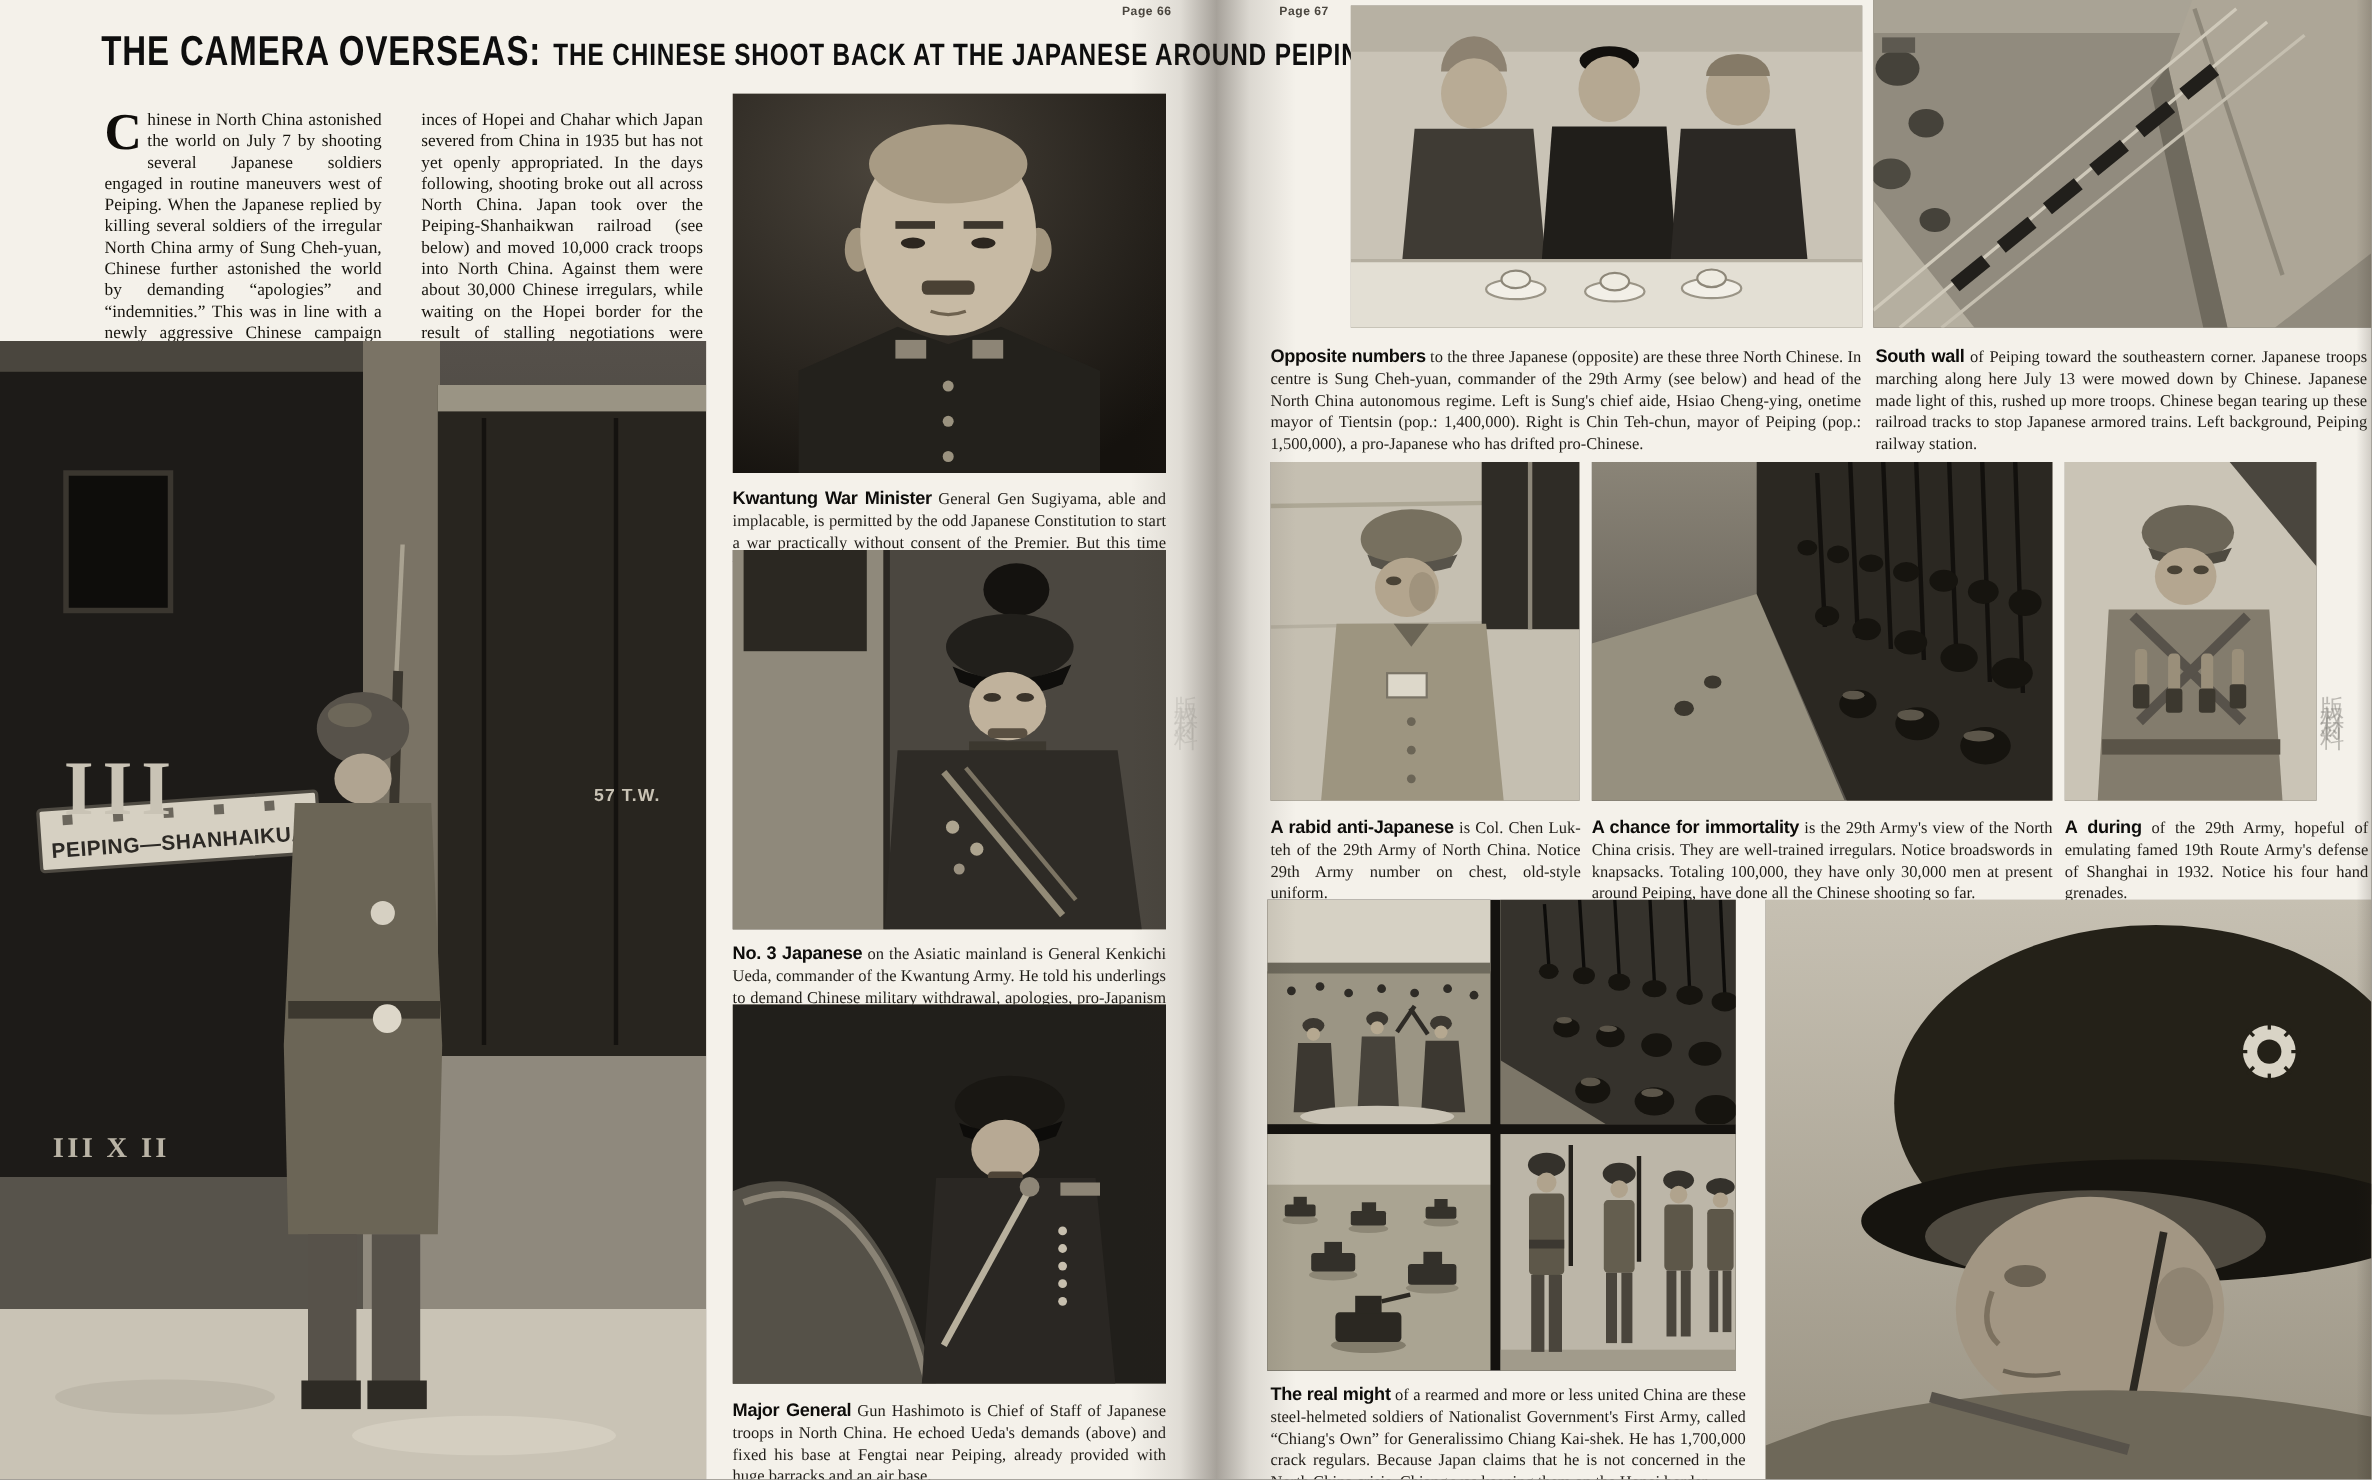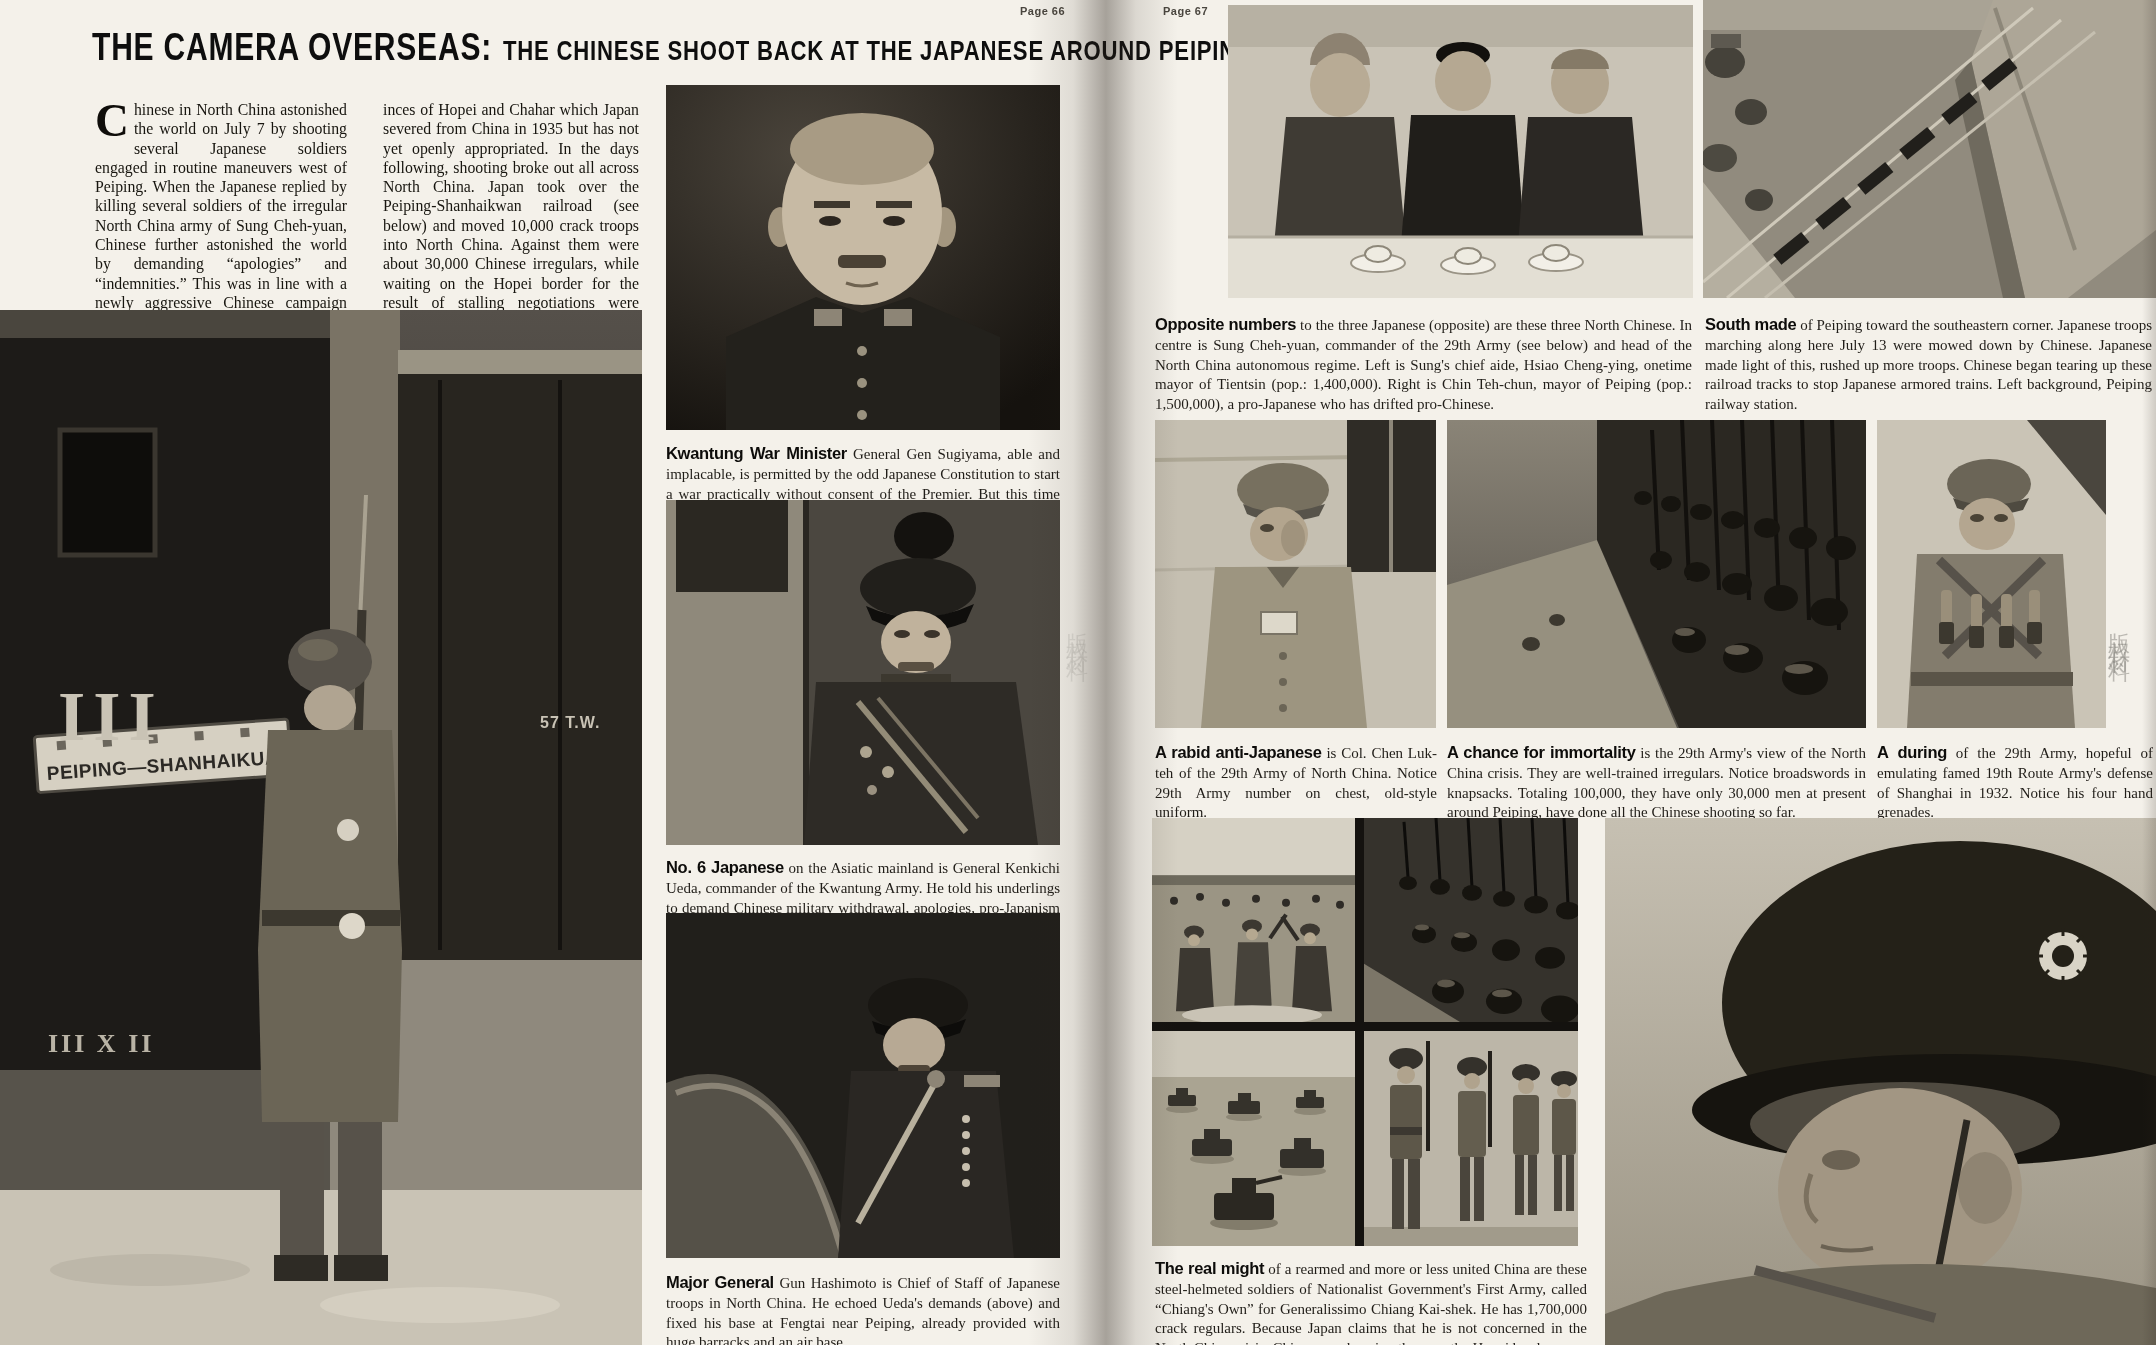--- a/index.html
+++ b/index.html
@@ -175,21 +175,21 @@
       <rect x="215" y="174" width="70" height="18" fill="#3c382f"></rect>
       <path d="M150 182 L350 182 L372 345 L138 345 Z" fill="#2e2b26"></path>
       <line x1="192" y1="202" x2="300" y2="332" stroke="#938b77" stroke-width="6"></line>
       <line x1="212" y1="198" x2="312" y2="318" stroke="#7c7463" stroke-width="4"></line>
       <circle cx="200" cy="252" r="6" fill="#ada48f"></circle>
       <circle cx="222" cy="272" r="6" fill="#ada48f"></circle>
       <circle cx="206" cy="290" r="5" fill="#9a9180"></circle>
     </svg>
   </figure>
   <p class="cap" style="left:666px; top:857px; width:394px;">
-    <b class="lead">No. 6 Japanese</b>
+    <b class="lead">No. 3 Japanese</b>
     <span>on the Asiatic mainland is General Kenkichi Ueda, commander of the Kwantung Army. He told his underlings to demand Chinese military withdrawal, apologies, pro-Japanism and anti-Communism.</span>
   </p>
 
   <figure class="photo" style="left:666px; top:913px; width:394px; height:345px;">
     <svg viewBox="0 0 394 345" preserveAspectRatio="none">
       <rect width="394" height="345" fill="#211f1b"></rect>
       <path d="M0 170 Q120 120 185 345 L0 345 Z" fill="#555148"></path>
       <path d="M10 180 Q118 138 176 340" stroke="#8a8375" stroke-width="6" fill="none"></path>
       <ellipse cx="252" cy="92" rx="50" ry="27" fill="#191713"></ellipse>
       <path d="M206 108 Q252 126 300 106 L294 120 Q252 136 210 120 Z" fill="#0d0c0a"></path>
@@ -264,21 +264,21 @@
       <ellipse cx="56" cy="200" rx="14" ry="11" fill="#45423a"></ellipse>
       <rect x="8" y="34" width="30" height="14" fill="#5d5950"></rect>
     </svg>
   </figure>
 
   <p class="cap" style="left:1155px; top:314px; width:537px;">
     <b class="lead">Opposite numbers</b>
     <span>to the three Japanese (opposite) are these three North Chinese. In centre is Sung Cheh-yuan, commander of the 29th Army (see below) and head of the North China autonomous regime. Left is Sung's chief aide, Hsiao Cheng-ying, onetime mayor of Tientsin (pop.: 1,400,000). Right is Chin Teh-chun, mayor of Peiping (pop.: 1,500,000), a pro-Japanese who has drifted pro-Chinese.</span>
   </p>
   <p class="cap" style="left:1705px; top:314px; width:447px;">
-    <b class="lead">South made</b>
+    <b class="lead">South wall</b>
     <span>of Peiping toward the southeastern corner. Japanese troops marching along here July 13 were mowed down by Chinese. Japanese made light of this, rushed up more troops. Chinese began tearing up these railroad tracks to stop Japanese armored trains. Left background, Peiping railway station.</span>
   </p>
 
   <figure class="photo" style="left:1155px; top:420px; width:281px; height:308px;">
     <svg viewBox="0 0 281 308" preserveAspectRatio="none">
       <rect width="281" height="308" fill="#c5bfb1"></rect>
       <line x1="0" y1="40" x2="281" y2="36" stroke="#ada795" stroke-width="4"></line>
       <line x1="0" y1="150" x2="200" y2="146" stroke="#b5afa0" stroke-width="3"></line>
       <rect x="192" y="0" width="89" height="152" fill="#2f2c26"></rect>
       <line x1="236" y1="0" x2="236" y2="152" stroke="#8d8779" stroke-width="4"></line>

